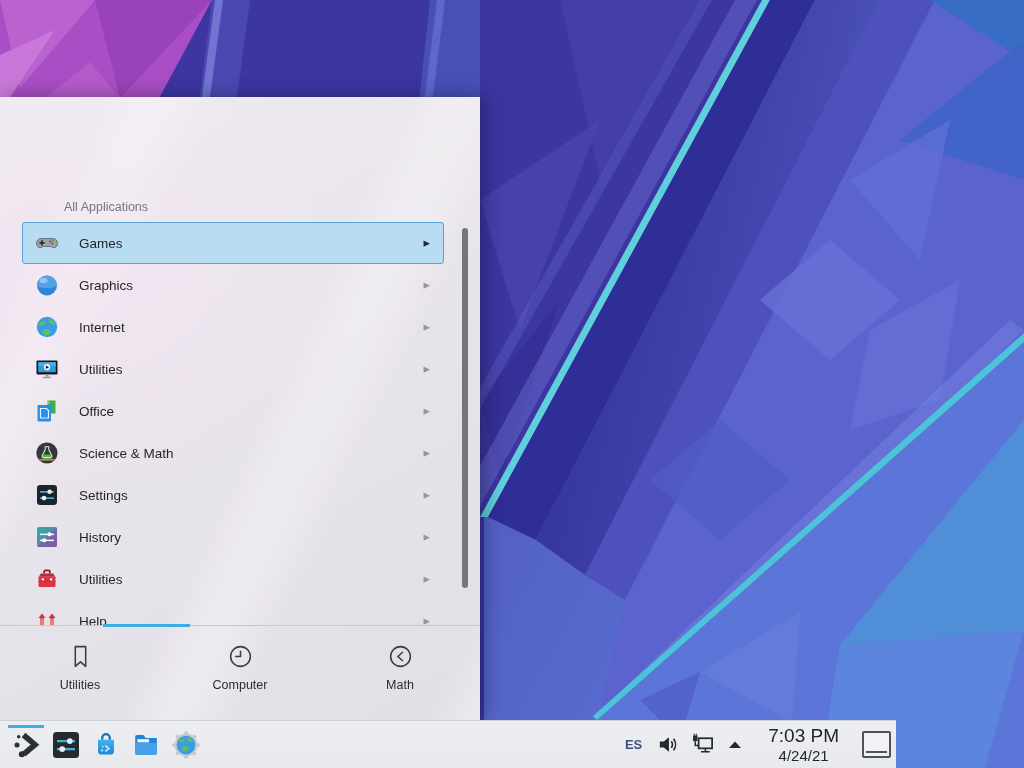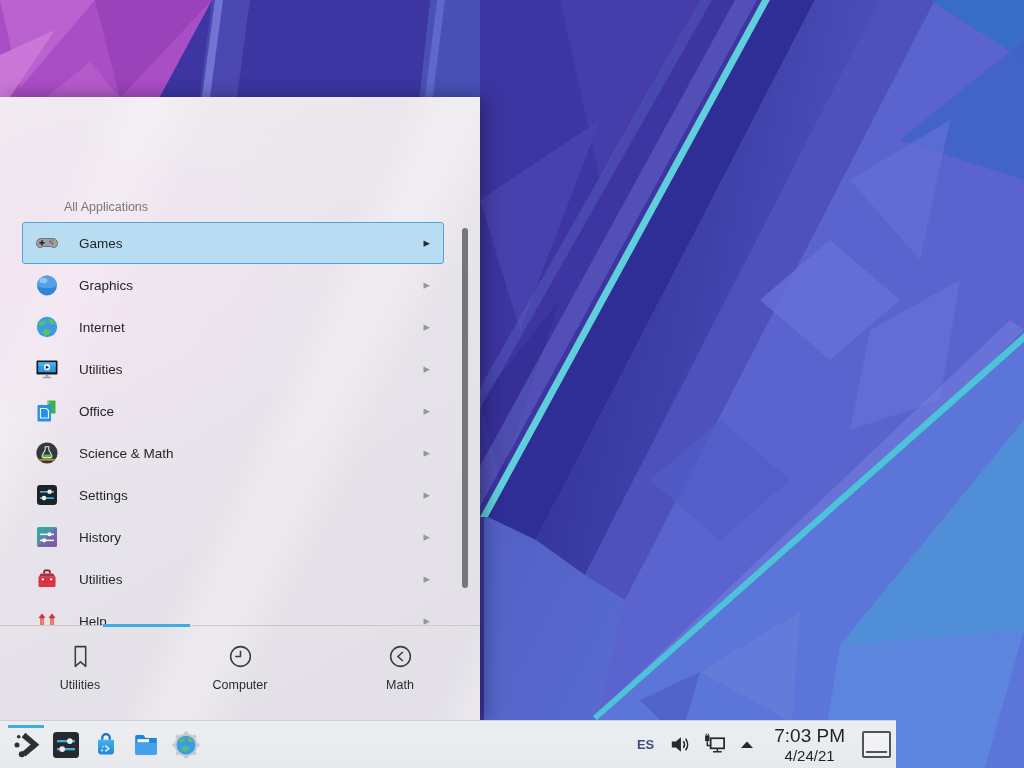--- a/index.html
+++ b/index.html
@@ -50,21 +50,21 @@
   .tb-left { display:flex; align-items:center; height:100%; padding-left:6px; }
   .tb-launcher { position:relative; width:40px; height:48px; display:flex; align-items:center; justify-content:center; }
   .tb-launcher svg { width:32px; height:32px; }
   .tb-launcher.small svg { width:30px; height:30px; }
   .tb-launcher.active .active-bar { position:absolute; left:2px; top:4px; width:36px; height:3px; background:#3daee2; }
   .tb-spacer { flex:1 1 auto; }
   .tb-right { display:flex; align-items:center; height:100%; padding-right:5px; }
   .kbd-layout { font-size:13px; font-weight:bold; color:#3f4e7c; margin:0 8px; }
   .tray-icon { width:25px; height:25px; margin:0 5px; }
   .tray-caret { width:18px; height:18px; margin:0 6px; }
-  .clockblock { text-align:center; margin:0 12px; color:#1f2326; line-height:1; }
+  .clockblock { text-align:center; margin:0 18px; color:#1f2326; line-height:1; }
   .clock-time { font-size:19px; }
   .clock-date { font-size:15px; margin-top:3px; }
   .show-desktop { width:29px; height:27px; border:2px solid #515457; border-radius:2px; position:relative; margin-left:5px; background:rgba(255,255,255,.35); }
   .show-desktop:after { content:""; position:absolute; left:2px; right:2px; bottom:3px; height:2px; background:#515457; }
 </style>
 </head>
 <body>
 
 <div id="stage">
 

